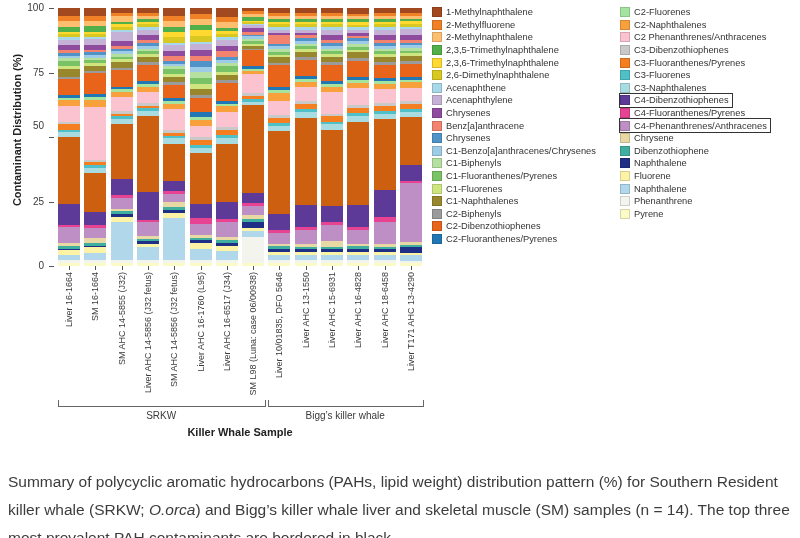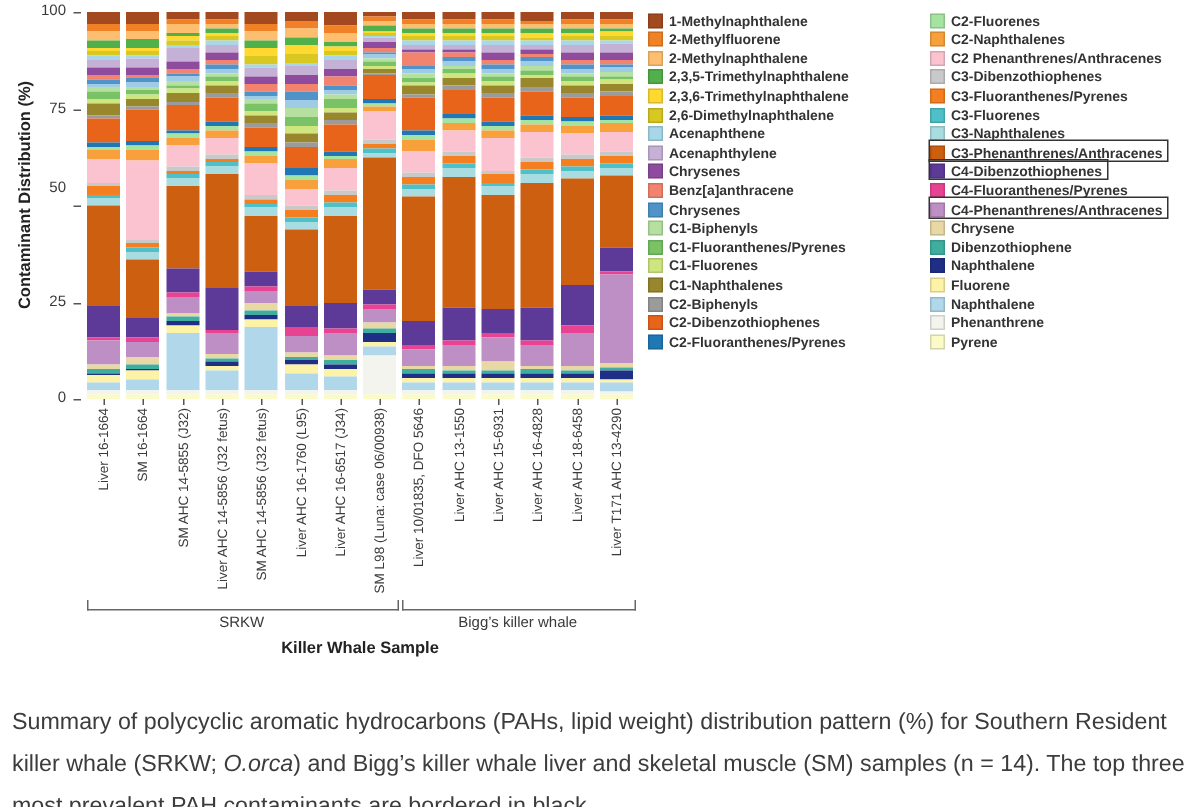--- a/index.html
+++ b/index.html
@@ -17,21 +17,21 @@
   .ytitle{position:absolute;left:-112px;top:124px;width:258px;text-align:center;
           font-size:11px;font-weight:bold;color:#222;transform:rotate(-90deg);}
   .xtitle{position:absolute;left:56px;top:426px;width:368px;text-align:center;
           font-size:11px;font-weight:bold;color:#222;}
   .bracket{position:absolute;top:400px;height:6px;border-left:1px solid #666;
            border-right:1px solid #666;border-bottom:1px solid #666;}
   .glabel{position:absolute;top:410px;text-align:center;font-size:10px;color:#3a3a3a;}
   .legend-col{position:absolute;top:6px;display:flex;flex-direction:column;}
   .legend-col-1{left:432px;}
   .legend-col-2{left:620px;}
-  .lg-row{display:flex;align-items:flex-end;height:12.6px;width:max-content;font-weight:bold;}
+  .lg-row{display:flex;align-items:center;height:12.6px;width:max-content;}
   .sw{width:10px;height:10px;margin-right:4px;flex:none;border:1px solid rgba(0,0,0,0.15);box-sizing:border-box;}
   .lg-tx{font-size:9.3px;color:#333;white-space:nowrap;}
   .boxed{outline:1px solid #333;padding-right:3px;}
   .caption{position:absolute;left:8px;top:452px;width:788px;font-size:15.5px;line-height:1.82;color:#3c3c3c;}
   .caption i{font-style:italic;}
 </style>
 </head>
 <body>
 
 <div class="page">
@@ -670,20 +670,24 @@
       </div>
       <div class="lg-row">
         <span class="sw" style="background: rgb(242, 131, 111);"></span>
         <span class="lg-tx">Benz[a]anthracene</span>
       </div>
       <div class="lg-row">
         <span class="sw" style="background: rgb(79, 147, 201);"></span>
         <span class="lg-tx">Chrysenes</span>
       </div>
       <div class="lg-row">
+        <span class="sw" style="background: rgb(158, 203, 230);"></span>
+        <span class="lg-tx">C1-Benzo[a]anthracenes/Chrysenes</span>
+      </div>
+      <div class="lg-row">
         <span class="sw" style="background: rgb(181, 224, 160);"></span>
         <span class="lg-tx">C1-Biphenyls</span>
       </div>
       <div class="lg-row">
         <span class="sw" style="background: rgb(121, 194, 101);"></span>
         <span class="lg-tx">C1-Fluoranthenes/Pyrenes</span>
       </div>
       <div class="lg-row">
         <span class="sw" style="background: rgb(207, 230, 128);"></span>
         <span class="lg-tx">C1-Fluorenes</span>
@@ -726,24 +730,20 @@
         <span class="sw" style="background: rgb(245, 126, 32);"></span>
         <span class="lg-tx">C3-Fluoranthenes/Pyrenes</span>
       </div>
       <div class="lg-row">
         <span class="sw" style="background: rgb(79, 192, 200);"></span>
         <span class="lg-tx">C3-Fluorenes</span>
       </div>
       <div class="lg-row">
         <span class="sw" style="background: rgb(168, 220, 224);"></span>
         <span class="lg-tx">C3-Naphthalenes</span>
-      </div>
-      <div class="lg-row boxed">
-        <span class="sw" style="background: rgb(205, 95, 16);"></span>
-        <span class="lg-tx">C3-Phenanthrenes/Anthracenes</span>
       </div>
       <div class="lg-row boxed">
         <span class="sw" style="background: rgb(94, 58, 152);"></span>
         <span class="lg-tx">C4-Dibenzothiophenes</span>
       </div>
       <div class="lg-row">
         <span class="sw" style="background: rgb(232, 67, 147);"></span>
         <span class="lg-tx">C4-Fluoranthenes/Pyrenes</span>
       </div>
       <div class="lg-row boxed">

